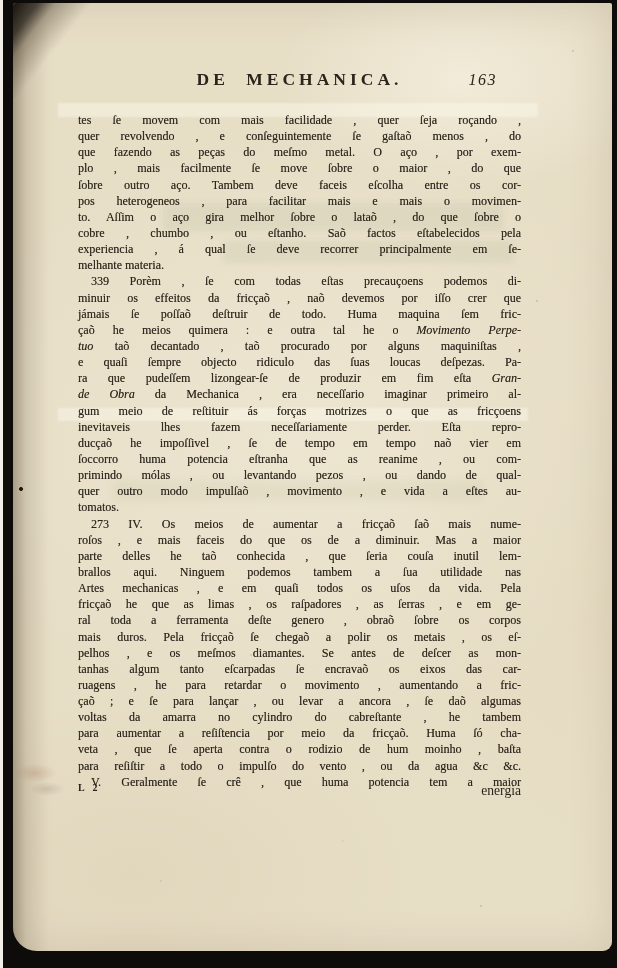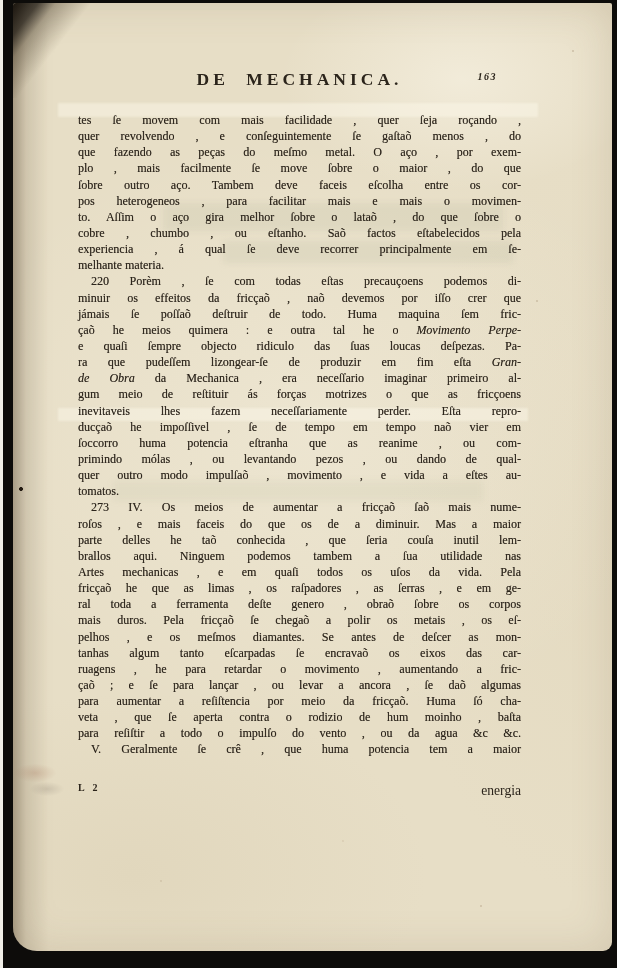--- a/index.html
+++ b/index.html
@@ -49,21 +49,21 @@
   .ghost.g2 { left:210px; top:238px; width:290px; height:22px; background:rgba(138,150,118,0.10); }
   .ghost.g3 { left:100px; top:478px; width:370px; height:20px; background:rgba(138,150,118,0.08); }
   .band { position:absolute; pointer-events:none; background:rgba(252,248,236,0.45); filter:blur(1px); }
   .band.b1 { left:45px; top:100px; width:480px; height:14px; }
   .band.b2 { left:45px; top:405px; width:470px; height:13px; }
 
   .inner { position:absolute; left:49px; right:91px; top:0; bottom:0;margin-left:16px; }
 
   .header { position:absolute; top:66px; left:0; right:0; height:24px; text-align:center; color:var(--ink,#2b241b); }
   .title { font-weight:bold; font-size:17.5px; letter-spacing:4px; word-spacing:9px; }
-  .pagenum { position:absolute; right:24px; top:2px; font-style:italic; font-size:10px; letter-spacing:1.5px; font-weight:bold; }
+  .pagenum { position:absolute; right:24px; top:2px; font-style:italic; font-size:16px; letter-spacing:1.5px; font-weight:normal; }
 
   .bodytext {
     position:absolute; top:109px; left:0; right:0;
     color:var(--ink,#2b241b); font-size:12px; line-height:16.15px;
     text-shadow:0.2px 0.2px 0.5px rgba(43,36,27,0.5);
   }
   .line { text-align:justify; text-align-last:justify; height:16.15px; overflow:visible; }
   .line.endline { text-align-last:left; }
   .line.indent { text-indent:13px; }
   .line i { font-style:italic; }
@@ -98,24 +98,25 @@
             <div class="line"><span>que fazendo as peças do meſmo metal. O aço , por exem-</span></div>
             <div class="line"><span>plo , mais facilmente ſe move ſobre o maior , do que</span></div>
             <div class="line"><span>ſobre outro aço. Tambem deve faceis eſcolha entre os cor-</span></div>
             <div class="line"><span>pos heterogeneos , para facilitar mais e mais o movimen-</span></div>
             <div class="line"><span>to. Aſſim o aço gira melhor ſobre o lataõ , do que ſobre o</span></div>
             <div class="line"><span>cobre , chumbo , ou eſtanho. Saõ factos eſtabelecidos pela</span></div>
             <div class="line"><span>experiencia , á qual ſe deve recorrer principalmente em ſe-</span></div>
             <div class="line endline"><span>melhante materia.</span></div>
           </div>
           <div>
-            <div class="line indent"><span>220   Porèm , ſe com todas eſtas precauçoens podemos di-</span></div>
+            <div class="line indent"><span>339   Porèm , ſe com todas eſtas precauçoens podemos di-</span></div>
             <div class="line"><span>minuir os effeitos da fricçaõ , naõ devemos por iſſo crer que</span></div>
             <div class="line"><span>jámais ſe poſſaõ deſtruir de todo. Huma maquina ſem fric-</span></div>
             <div class="line"><span>çaõ he meios quimera : e outra tal he o </span><i>Movimento Perpe-</i></div>
+            <div class="line"><i>tuo</i><span> taõ decantado , taõ procurado por alguns maquiniſtas ,</span></div>
             <div class="line"><span>e quaſi ſempre objecto ridiculo das ſuas loucas deſpezas. Pa-</span></div>
             <div class="line"><span>ra que pudeſſem lizongear-ſe de produzir em fim eſta </span><i>Gran-</i></div>
             <div class="line"><i>de Obra</i><span> da Mechanica , era neceſſario imaginar primeiro al-</span></div>
             <div class="line"><span>gum meio de reſtituir ás forças motrizes o que as fricçoens</span></div>
             <div class="line"><span>inevitaveis lhes fazem neceſſariamente perder. Eſta repro-</span></div>
             <div class="line"><span>ducçaõ he impoſſivel , ſe de tempo em tempo naõ vier em</span></div>
             <div class="line"><span>ſoccorro huma potencia eſtranha que as reanime , ou com-</span></div>
             <div class="line"><span>primindo mólas , ou levantando pezos , ou dando de qual-</span></div>
             <div class="line"><span>quer outro modo impulſaõ , movimento , e vida a eſtes au-</span></div>
             <div class="line endline"><span>tomatos.</span></div>
@@ -126,20 +127,21 @@
             <div class="line"><span>parte delles he taõ conhecida , que ſeria couſa inutil lem-</span></div>
             <div class="line"><span>brallos aqui. Ninguem podemos tambem a ſua utilidade nas</span></div>
             <div class="line"><span>Artes mechanicas , e em quaſi todos os uſos da vida. Pela</span></div>
             <div class="line"><span>fricçaõ he que as limas , os raſpadores , as ſerras , e em ge-</span></div>
             <div class="line"><span>ral toda a ferramenta deſte genero , obraõ ſobre os corpos</span></div>
             <div class="line"><span>mais duros. Pela fricçaõ ſe chegaõ a polir os metais , os eſ-</span></div>
             <div class="line"><span>pelhos , e os meſmos diamantes. Se antes de deſcer as mon-</span></div>
             <div class="line"><span>tanhas algum tanto eſcarpadas ſe encravaõ os eixos das car-</span></div>
             <div class="line"><span>ruagens , he para retardar o movimento , aumentando a fric-</span></div>
             <div class="line"><span>çaõ ; e ſe para lançar , ou levar a ancora , ſe daõ algumas</span></div>
+            <div class="line"><span>voltas da amarra no cylindro do cabreſtante , he tambem</span></div>
             <div class="line"><span>para aumentar a reſiſtencia por meio da fricçaõ. Huma ſó cha-</span></div>
             <div class="line"><span>veta , que ſe aperta contra o rodizio de hum moinho , baſta</span></div>
             <div class="line"><span>para reſiſtir a todo o impulſo do vento , ou da agua &amp;c &amp;c.</span></div>
           </div>
           <div>
             <div class="line indent"><span>V. Geralmente ſe crê , que huma potencia tem a maior</span></div>
           </div>
         </div>
       <div class="footer">
         <span class="sig">L 2</span>

